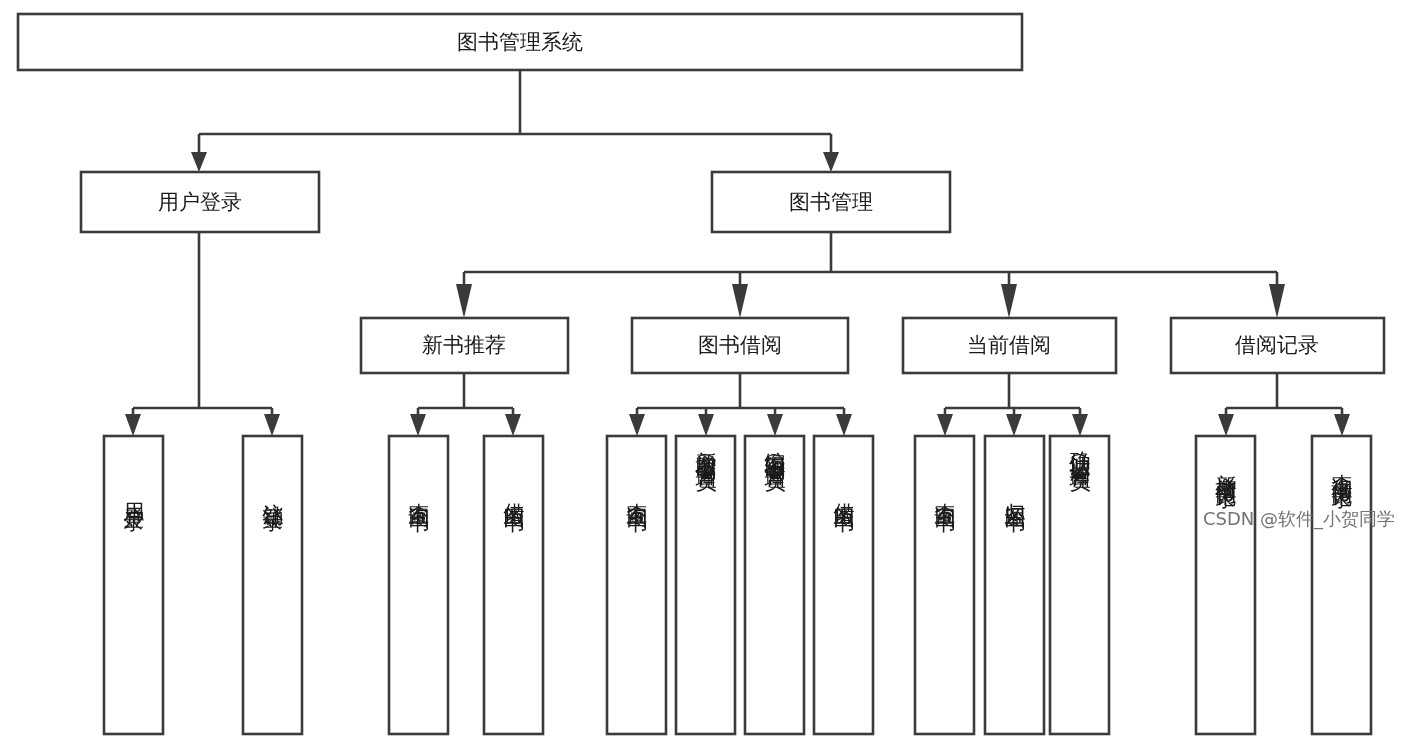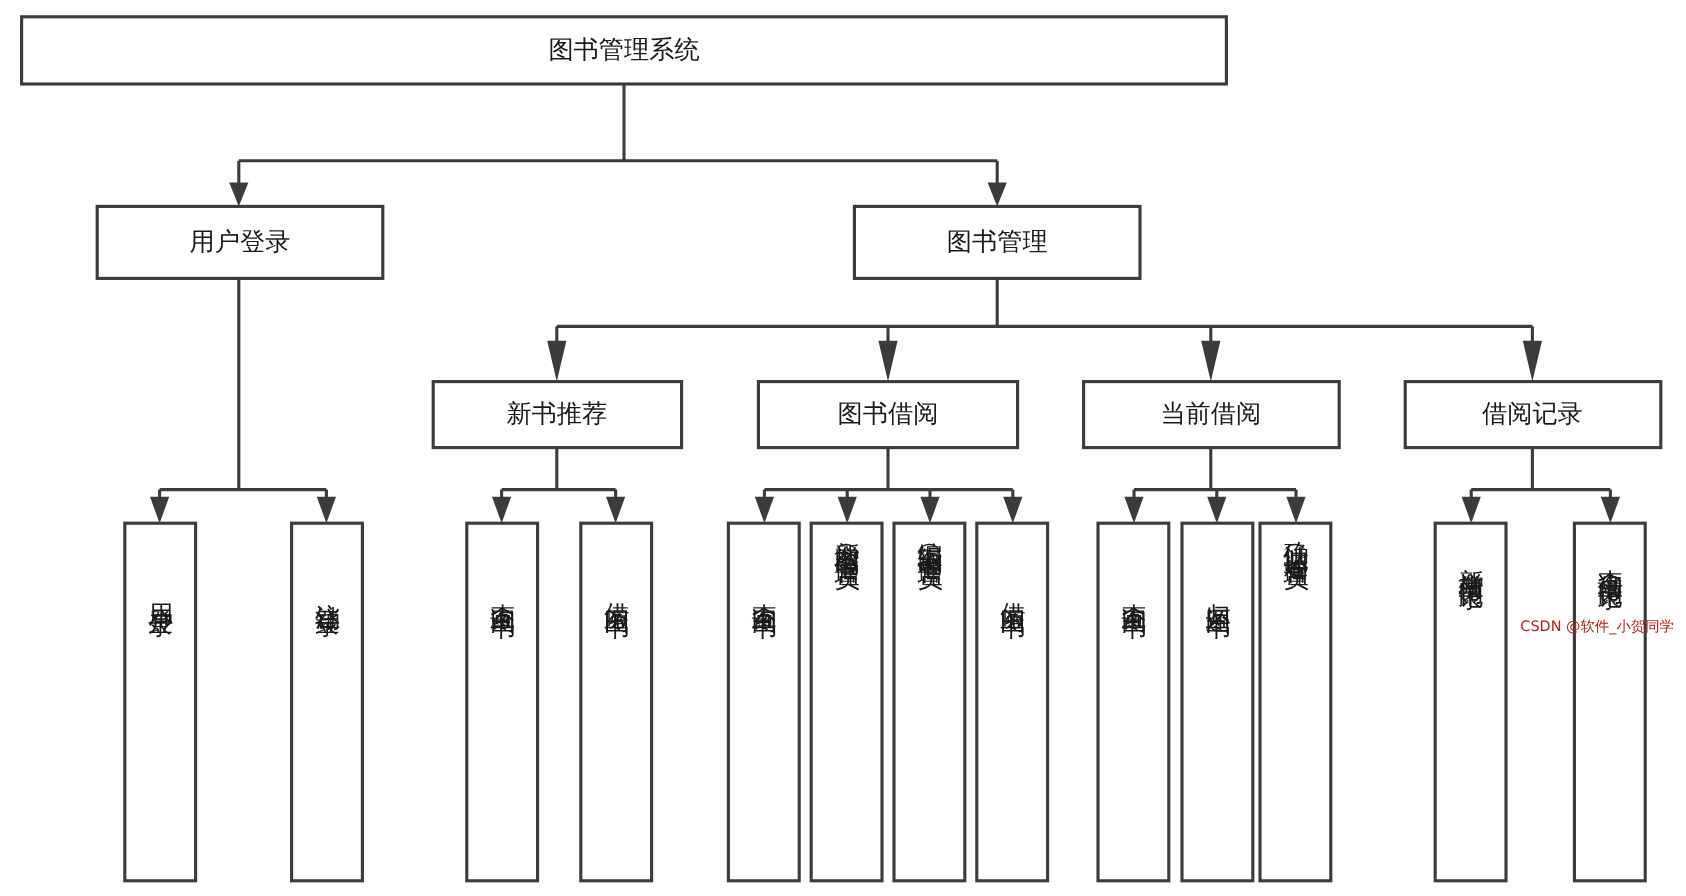--- a/index.html
+++ b/index.html
@@ -57,22 +57,22 @@
     writing-mode: vertical-rl;
     text-orientation: upright;
     letter-spacing: 3px;
     text-anchor: middle;
   }
   .watermark-text {
     position: absolute;
     right: 10px;
     bottom: 6px;
     font-family: "DejaVu Sans", "Liberation Sans", sans-serif;
-    font-size: 12px;
-    color: #b91c1c;
+    font-size: 18px;
+    color: #737373;
     white-space: nowrap;
     pointer-events: none;
     user-select: none;
   }
 </style>
 </head>
 <body>
 
 <div id="diagram-root">
 

